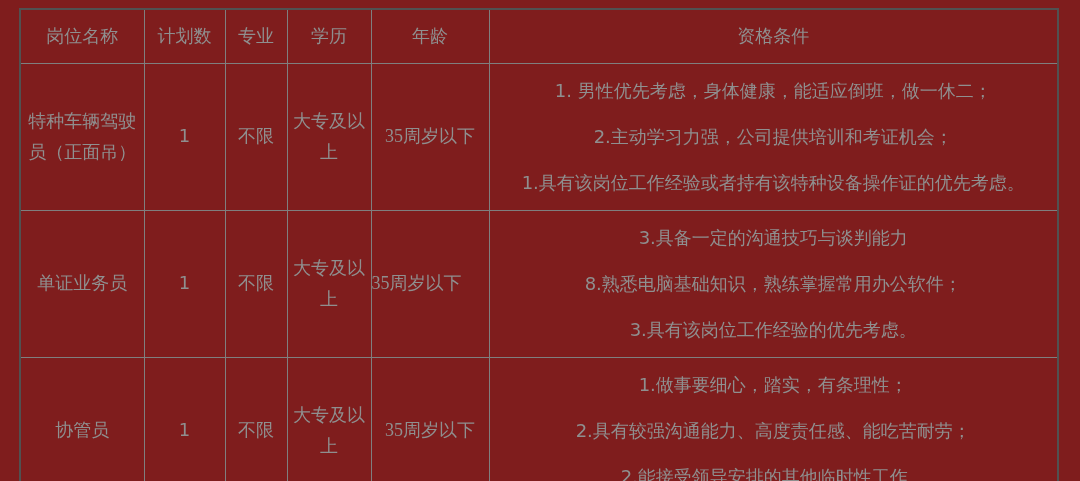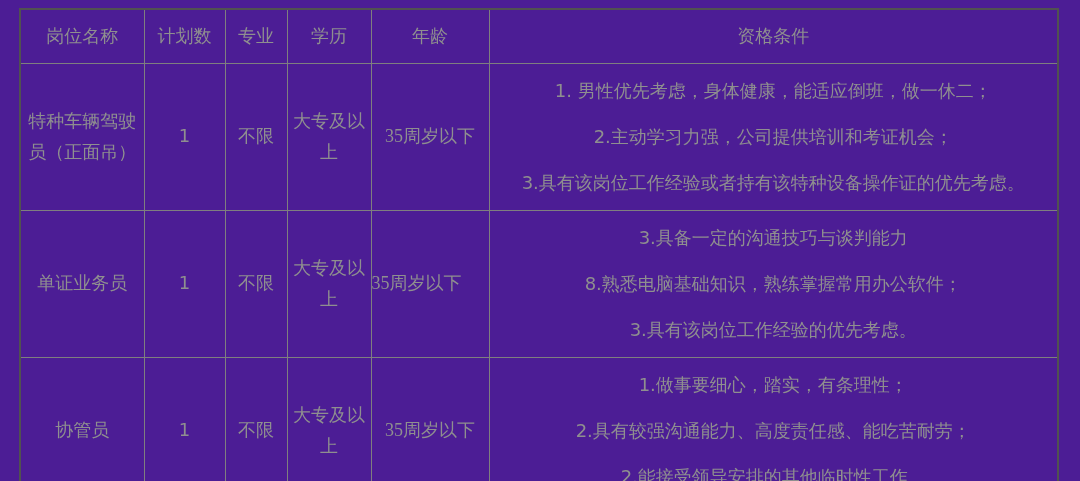--- a/index.html
+++ b/index.html
@@ -8,21 +8,21 @@
     padding: 0;
     background: #ffffff;
     width: 1080px;
     height: 481px;
     font-family: "DejaVu Sans", "Liberation Sans", sans-serif;
   }
   .page {
     position: relative;
     width: 1080px;
     height: 481px;
-    background: #4c1d95;
+    background: #7f1d1d;
     overflow: hidden;
   }
   table.recruit {
     position: absolute;
     left: 19px;
     top: 8px;
     width: 1038px;
     border-collapse: collapse;
     table-layout: fixed;
     border: 2px solid #515151;
@@ -93,21 +93,21 @@
 
       <tr class="h-r1">
         <td class="cell-position">特种车辆驾驶员（正面吊）</td>
         <td>1</td>
         <td>不限</td>
         <td class="cell-edu">大专及以上</td>
         <td class="cell-age">35周岁以下</td>
         <td class="cell-quali">
           <p>1. 男性优先考虑，身体健康，能适应倒班，做一休二；</p>
           <p>2.主动学习力强，公司提供培训和考证机会；</p>
-          <p>3.具有该岗位工作经验或者持有该特种设备操作证的优先考虑。</p>
+          <p>1.具有该岗位工作经验或者持有该特种设备操作证的优先考虑。</p>
         </td>
       </tr>
 
       <tr class="h-r2">
         <td class="cell-position">单证业务员</td>
         <td>1</td>
         <td>不限</td>
         <td class="cell-edu">大专及以上</td>
         <td class="cell-age ta-left">35周岁以下</td>
         <td class="cell-quali">

